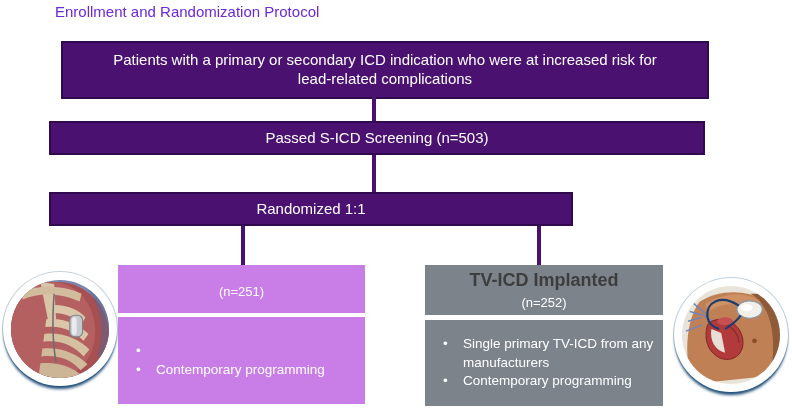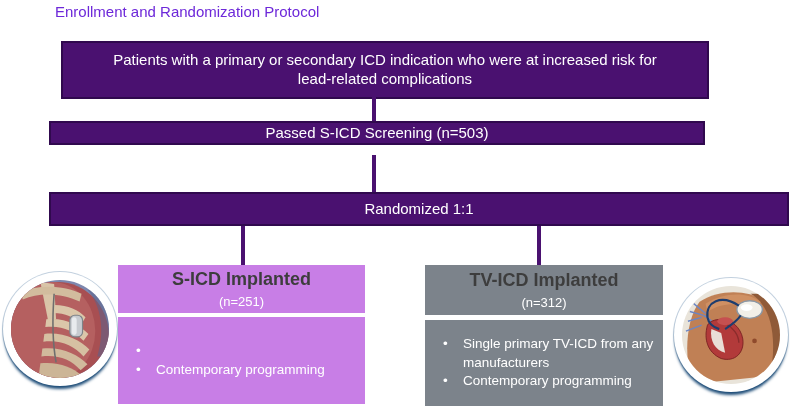--- a/index.html
+++ b/index.html
@@ -11,22 +11,22 @@
   .page-title {
     position:absolute; left:55px; top:3px;
     font-size:15px; font-weight:normal; color:#6d28d9; letter-spacing:0px;
   }
   .pbox {
     position:absolute; background:#4a1170; border:2px solid #30094e;
     color:#ffffff; display:flex; align-items:center; justify-content:center;
     text-align:center; font-size:15px; line-height:1.25;
   }
   #box1 { left:49px; top:41px;  width:648px; height:58px; padding:0 32px;margin-left:12px; }
-  #box2 { left:49px; top:121px; width:656px; height:24px; }
-  #box3 { left:49px; top:192px; width:740px; height:34px; }
+  #box2 { left:49px; top:121px; width:656px; height:34px; }
+  #box3 { left:49px; top:192px; width:524px; height:34px; }
 
   .vline { position:absolute; width:4px; background:#4a1170; }
   #conn-1 { left:372px; top:91px;  height:30px; }
   #conn-2 { left:372px; top:155px; height:37px; }
   #conn-left  { left:241px; top:226px; height:40px; }
   #conn-right { left:537px; top:226px; height:40px; }
 
   .branch-header {
     position:absolute; display:flex; flex-direction:column;
     align-items:center; justify-content:center; text-align:center;
@@ -69,38 +69,37 @@
   <div class="vline" id="conn-1"></div>
 
   <div class="pbox" id="box2">Passed S-ICD Screening (n=503)</div>
   <div class="vline" id="conn-2"></div>
 
   <div class="pbox" id="box3">Randomized 1:1</div>
   <div class="vline" id="conn-left"></div>
   <div class="vline" id="conn-right"></div>
 
   <div class="branch-header" id="left-header">
-    <div class="branch-title">S-ICD Implanted</div>
     <div class="branch-n">(n=251)</div>
   </div>
   <div class="branch-body" id="left-body">
     <ul class="bullets">
       <li>
         <span class="dot">•</span>
       </li>
       <li>
         <span class="dot">•</span>
         <span>Contemporary programming</span>
       </li>
     </ul>
   </div>
 
   <div class="branch-header" id="right-header">
     <div class="branch-title">TV-ICD Implanted</div>
-    <div class="branch-n">(n=312)</div>
+    <div class="branch-n">(n=252)</div>
   </div>
   <div class="branch-body" id="right-body">
     <ul class="bullets">
       <li>
         <span class="dot">•</span>
         <span>Single primary TV-ICD from any manufacturers</span>
       </li>
       <li>
         <span class="dot">•</span>
         <span>Contemporary programming</span>

